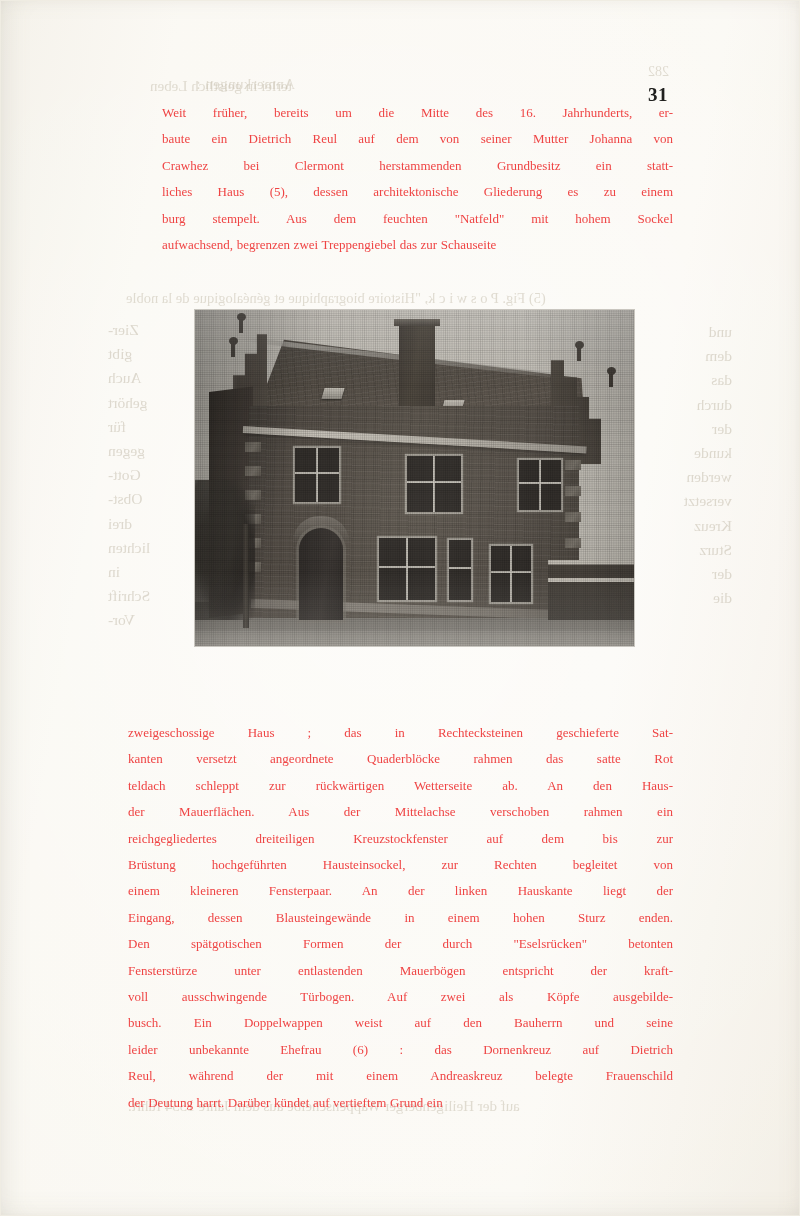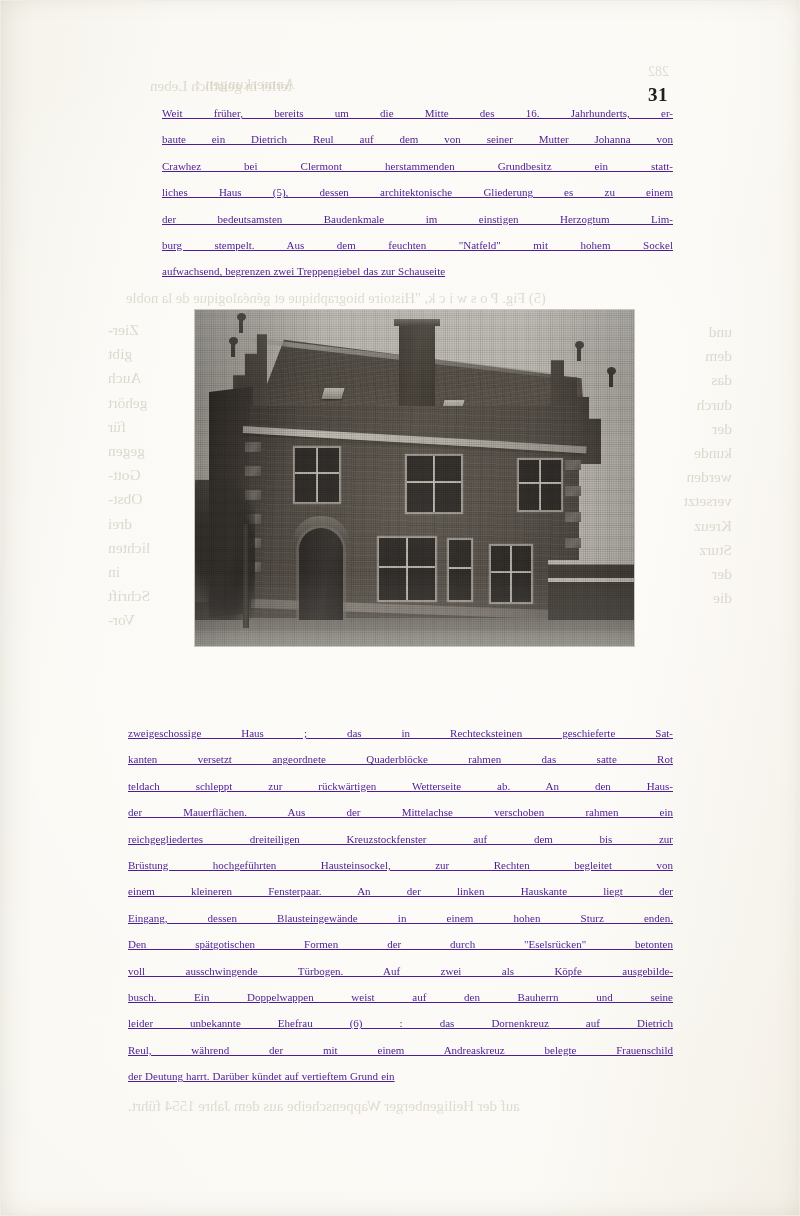--- a/index.html
+++ b/index.html
@@ -101,28 +101,27 @@
     color: #20201e;
     letter-spacing: .5px;
     margin-left: 37px;
   }
 
   
   .textblock {
     position: absolute;
     left: 128px;
     width: 545px;
-    color: #4c1d95;
-    font-size: 11px;
+    color: #ef4444;
+    font-size: 13px;
     line-height: 26.4px;
     text-align: justify;
     text-justify: inter-word;
     letter-spacing: 0px;
     word-spacing: .3px;
-    text-decoration: underline;
   }
   .textblock p { margin: 0; }
   .textblock p.indent { text-indent: 34px; }
   
   .jline {
     display: block;
     text-align: justify;
     text-align-last: justify;
     white-space: nowrap;
   }
@@ -429,21 +428,20 @@
 die</div>
 
   <div id="folio">31</div>
 
   <div id="text-top" class="textblock">
     <p class="indent">
       <span class="jline" style="text-indent: 34px;">Weit früher, bereits um die Mitte des 16. Jahrhunderts, er-</span>
       <span class="jline">baute ein Dietrich Reul auf dem von seiner Mutter Johanna von</span>
       <span class="jline">Crawhez bei Clermont herstammenden Grundbesitz ein statt-</span>
       <span class="jline">liches Haus (5), dessen architektonische Gliederung es zu einem</span>
-      <span class="jline">der bedeutsamsten Baudenkmale im einstigen Herzogtum Lim-</span>
       <span class="jline">burg stempelt. Aus dem feuchten "Natfeld" mit hohem Sockel</span>
       <span class="jline last">aufwachsend, begrenzen zwei Treppengiebel das zur Schauseite</span>
     </p>
   </div>
 
   <figure id="photo-figure" style="margin:0;">
     <div id="photo">
 
       <div class="ph-sky"></div>
       <div class="ph-ground"></div>
@@ -528,20 +526,21 @@
     <p>
       <span class="jline">zweigeschossige Haus ; das in Rechtecksteinen geschieferte Sat-</span>
       <span class="jline">kanten versetzt angeordnete Quaderblöcke rahmen das satte Rot</span>
       <span class="jline">teldach schleppt zur rückwärtigen Wetterseite ab. An den Haus-</span>
       <span class="jline">der Mauerflächen. Aus der Mittelachse verschoben rahmen ein</span>
       <span class="jline">reichgegliedertes dreiteiligen Kreuzstockfenster auf dem bis zur</span>
       <span class="jline">Brüstung hochgeführten Hausteinsockel, zur Rechten begleitet von</span>
       <span class="jline">einem kleineren Fensterpaar. An der linken Hauskante liegt der</span>
       <span class="jline">Eingang, dessen Blausteingewände in einem hohen Sturz enden.</span>
       <span class="jline">Den spätgotischen Formen der durch "Eselsrücken" betonten</span>
+      <span class="jline">Fensterstürze unter entlastenden Mauerbögen entspricht der kraft-</span>
       <span class="jline">voll ausschwingende Türbogen. Auf zwei als Köpfe ausgebilde-</span>
       <span class="jline">busch. Ein Doppelwappen weist auf den Bauherrn und seine</span>
       <span class="jline">leider unbekannte Ehefrau (6) : das Dornenkreuz auf Dietrich</span>
       <span class="jline">Reul, während der mit einem Andreaskreuz belegte Frauenschild</span>
       <span class="jline last">der Deutung harrt. Darüber kündet auf vertieftem Grund ein</span>
     </p>
   </div>
 
   <div id="paper-edge-shadow"></div>
 </div>

